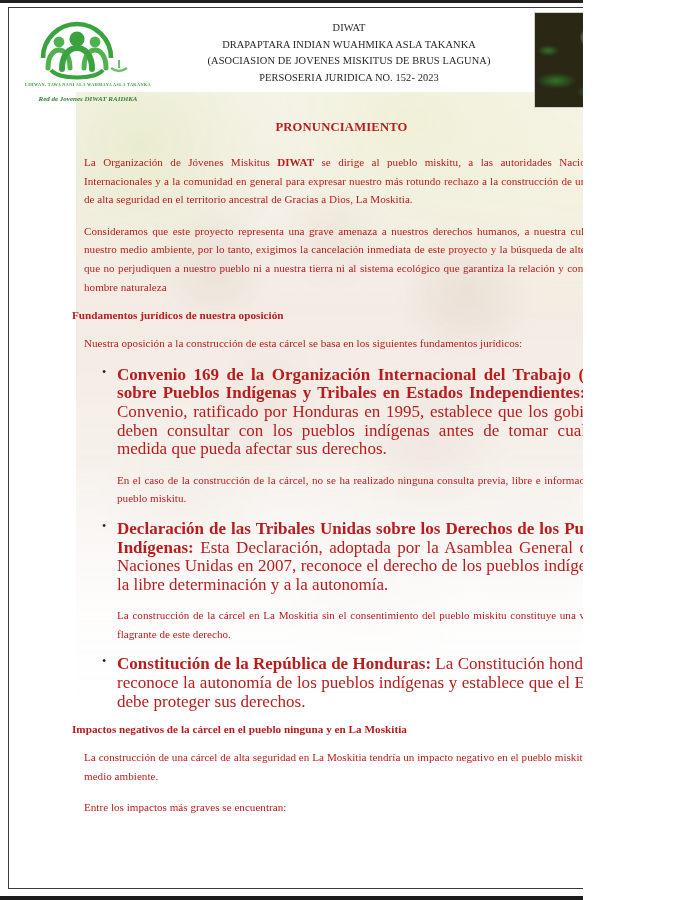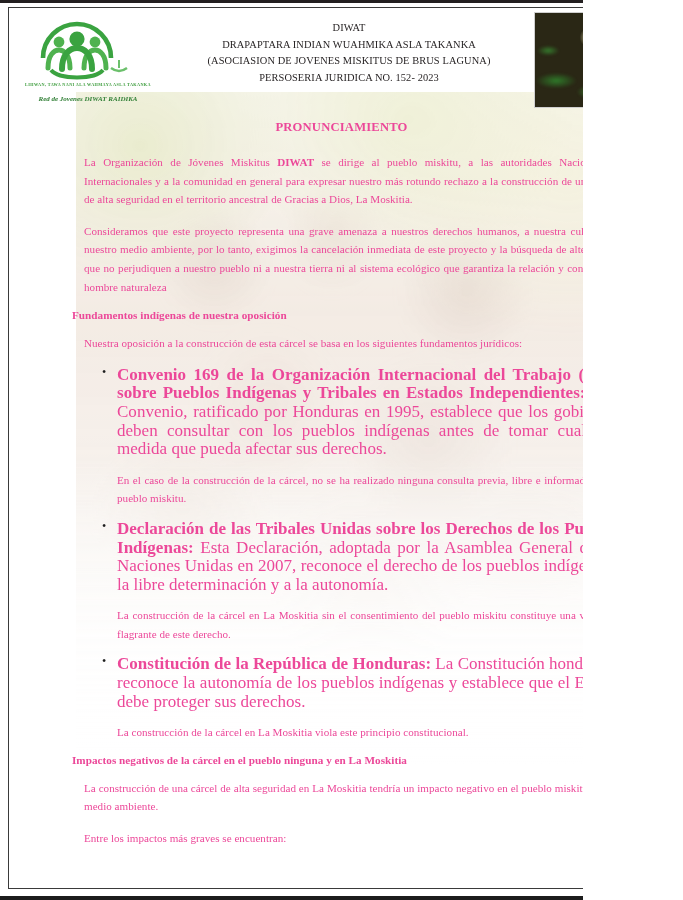--- a/index.html
+++ b/index.html
@@ -171,21 +171,21 @@
     position:absolute; right:3px; bottom:2px;
     font-size:3.4px; color:#cdbf9a; letter-spacing:.2px;
   }
 
   
   .content {
     position: absolute;
     left: 0; top: 120px;
     width: 683px;
     z-index: 2;
-    color: #ec4899;
+    color: #b91c1c;
   }
   .doc-title {
     width: 683px;
     text-align: center;
     font-size: 12.6px;
     font-weight: bold;
     letter-spacing: .2px;
     margin: 0 0 18px 0;
   }
   .wrap {
@@ -306,40 +306,39 @@
 
     <div class="doc-title">PRONUNCIAMIENTO</div>
 
     <div class="wrap">
 
 
       <p class="body"><span>La Organización de Jóvenes Miskitus </span><b>DIWAT</b><span> se dirige al pueblo miskitu, a las autoridades Nacionales e Internacionales y a la comunidad en general para expresar nuestro más rotundo rechazo a la construcción de una cárcel de alta seguridad en el territorio ancestral de Gracias a Dios, La Moskitia.</span></p>
 
       <p class="body">Consideramos que este proyecto representa una grave amenaza a nuestros derechos humanos, a nuestra cultura y a nuestro medio ambiente, por lo tanto, exigimos la cancelación inmediata de este proyecto y la búsqueda de alternativas que no perjudiquen a nuestro pueblo ni a nuestra tierra ni al sistema ecológico que garantiza la relación y convivencia hombre naturaleza</p>
 
-      <div class="sec-head">Fundamentos indígenas de nuestra oposición</div>
+      <div class="sec-head">Fundamentos jurídicos de nuestra oposición</div>
 
       <p class="body">Nuestra oposición a la construcción de esta cárcel se basa en los siguientes fundamentos jurídicos:</p>
 
       <ul class="bullets">
 
         <li>
           <div class="lead"><b>Convenio 169 de la Organización Internacional del Trabajo (OIT) sobre Pueblos Indígenas y Tribales en Estados Independientes:</b><span> Este Convenio, ratificado por Honduras en 1995, establece que los gobiernos deben consultar con los pueblos indígenas antes de tomar cualquier medida que pueda afectar sus derechos.</span></div>
         </li>
         <div class="sub-para after">En el caso de la construcción de la cárcel, no se ha realizado ninguna consulta previa, libre e informada con el pueblo miskitu.</div>
 
         <li>
           <div class="lead"><b>Declaración de las Tribales Unidas sobre los Derechos de los Pueblos Indígenas:</b><span> Esta Declaración, adoptada por la Asamblea General de las Naciones Unidas en 2007, reconoce el derecho de los pueblos indígenas a la libre determinación y a la autonomía.</span></div>
         </li>
         <div class="sub-para after">La construcción de la cárcel en La Moskitia sin el consentimiento del pueblo miskitu constituye una violación flagrante de este derecho.</div>
 
         <li>
           <div class="lead"><b>Constitución de la República de Honduras:</b><span> La Constitución hondureña reconoce la autonomía de los pueblos indígenas y establece que el Estado debe proteger sus derechos.</span></div>
         </li>
-        <div class="sub-para after">La construcción de la cárcel en La Moskitia viola este principio constitucional.</div>
 
       </ul>
 
       <div class="sec-head">Impactos negativos de la cárcel en el pueblo ninguna y en La Moskitia</div>
 
       <p class="body">La construcción de una cárcel de alta seguridad en La Moskitia tendría un impacto negativo en el pueblo miskitu y en el medio ambiente.</p>
 
       <p class="body">Entre los impactos más graves se encuentran:</p>
 
     </div>

